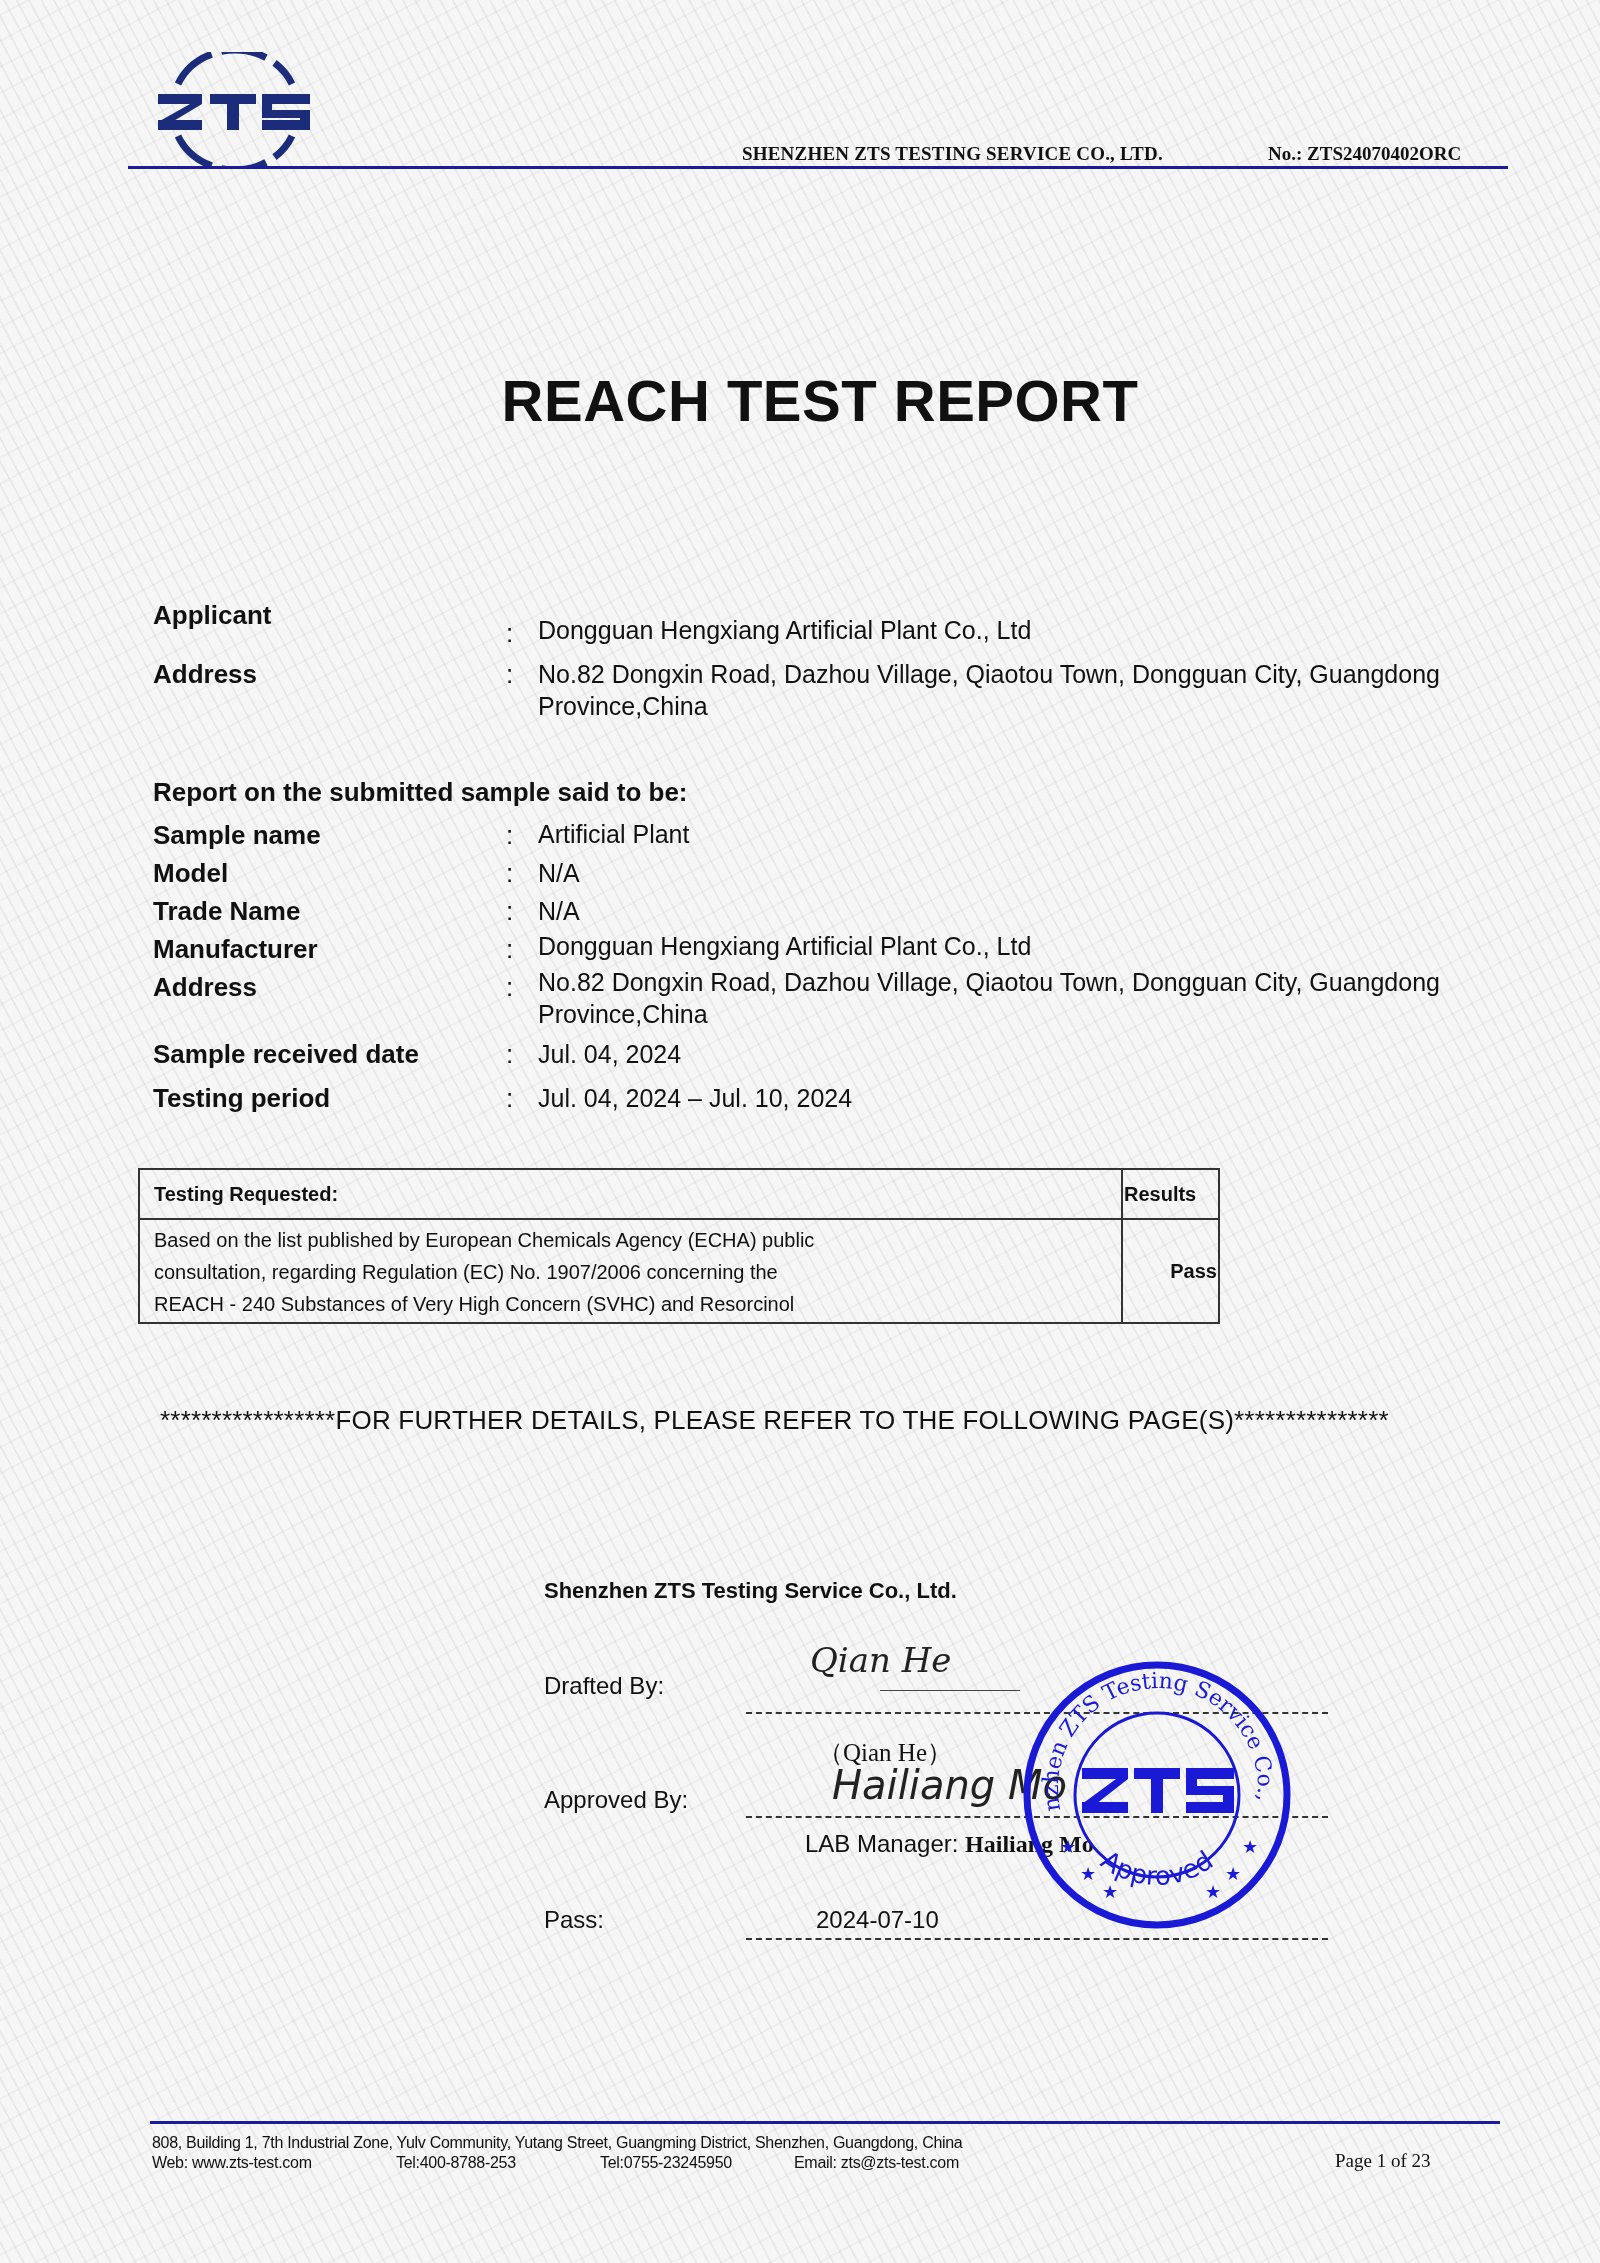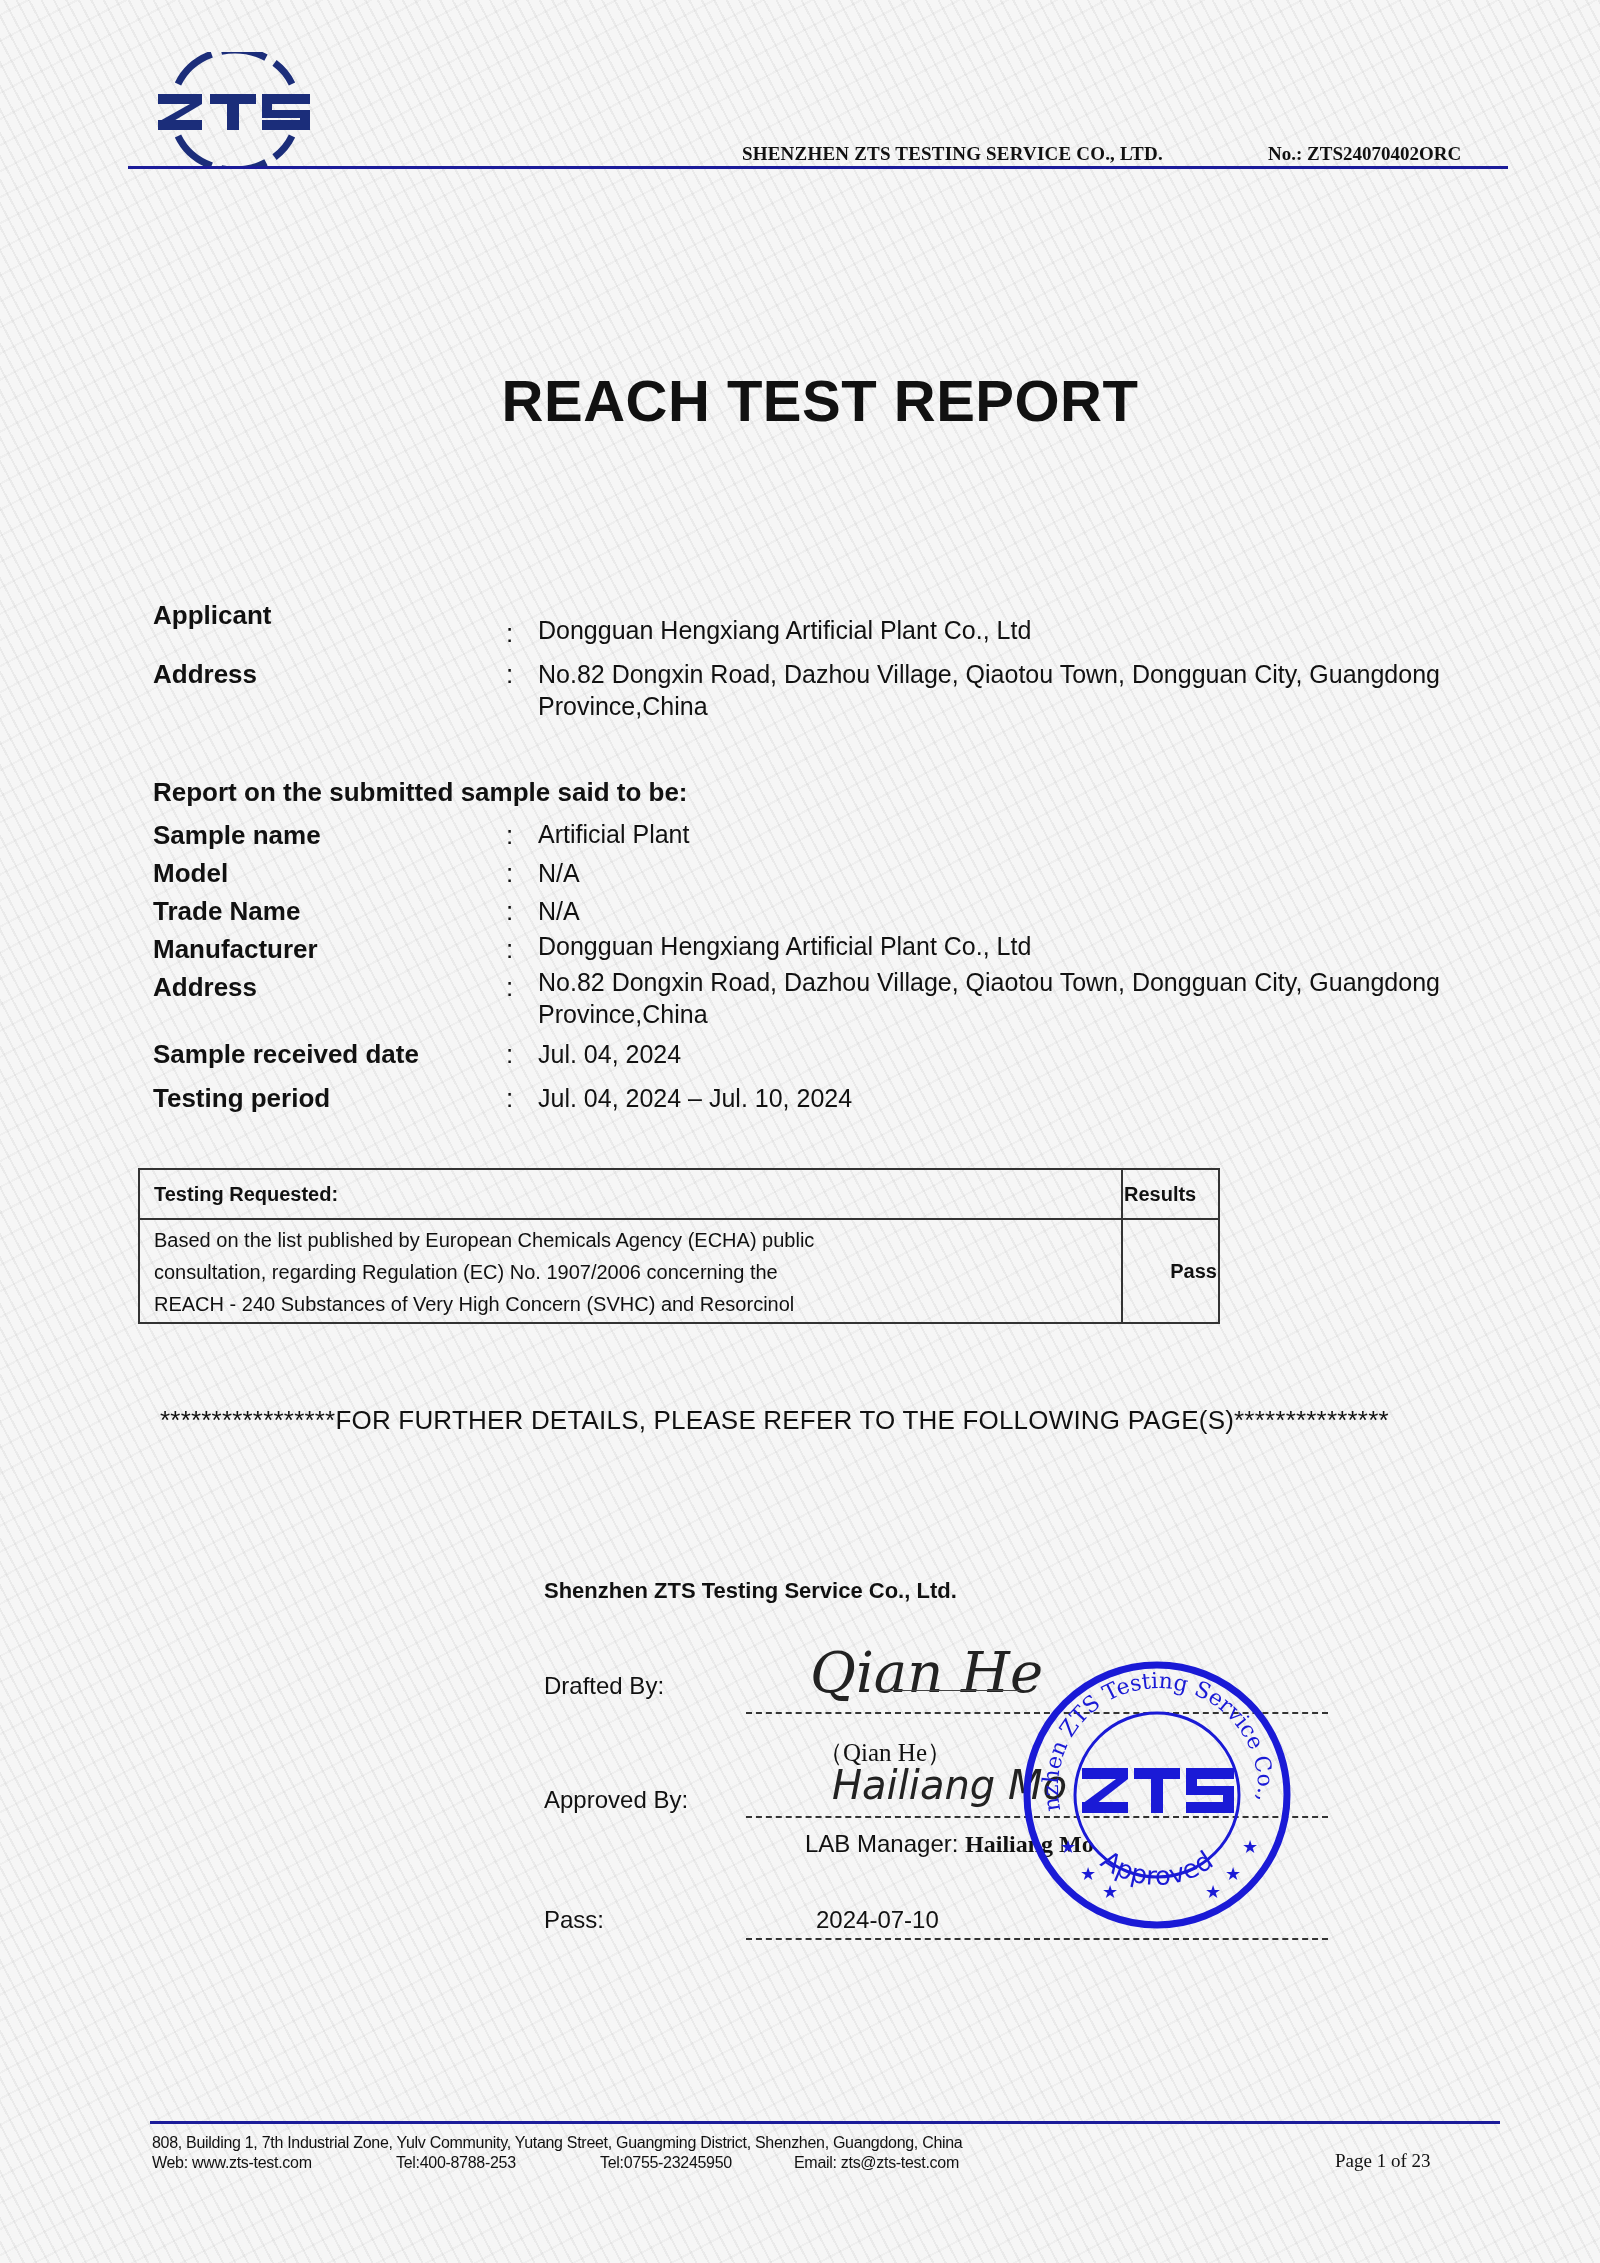--- a/index.html
+++ b/index.html
@@ -55,21 +55,21 @@
 
     .further {
       left: 160px; top: 1405px; font-size: 26px; letter-spacing: 0.2px; white-space: nowrap;
     }
 
     
     .sig-company { left: 544px; top: 1578px; font-weight: bold; font-size: 22px; }
     .sig-label { left: 544px; font-size: 24px; }
     .dash-line { left: 746px; width: 582px; height: 0; border-top: 2px dashed #333; }
     .sig-script {
-      font-family: "DejaVu Serif", serif; font-style: italic; font-size: 56px; color: #222;
+      font-family: "DejaVu Serif", serif; font-style: italic; font-size: 34px; color: #222;
     }
     .qianhe { left: 818px; top: 1736px; font-family: "Liberation Serif", serif; font-weight: normal; font-size: 25px; }
     .labmgr { left: 805px; top: 1830px; font-size: 24px; }
     .labmgr-name { font-family: "Liberation Serif", serif; font-weight: bold; }
     .date-val { left: 816px; top: 1906px; font-size: 24px; }
 
     .stamp { left: 1020px; top: 1658px; width: 274px; height: 274px; }
 
     
     .footer-line { left: 150px; top: 2121px; width: 1350px; height: 3px; background: #1c1c9a; }

